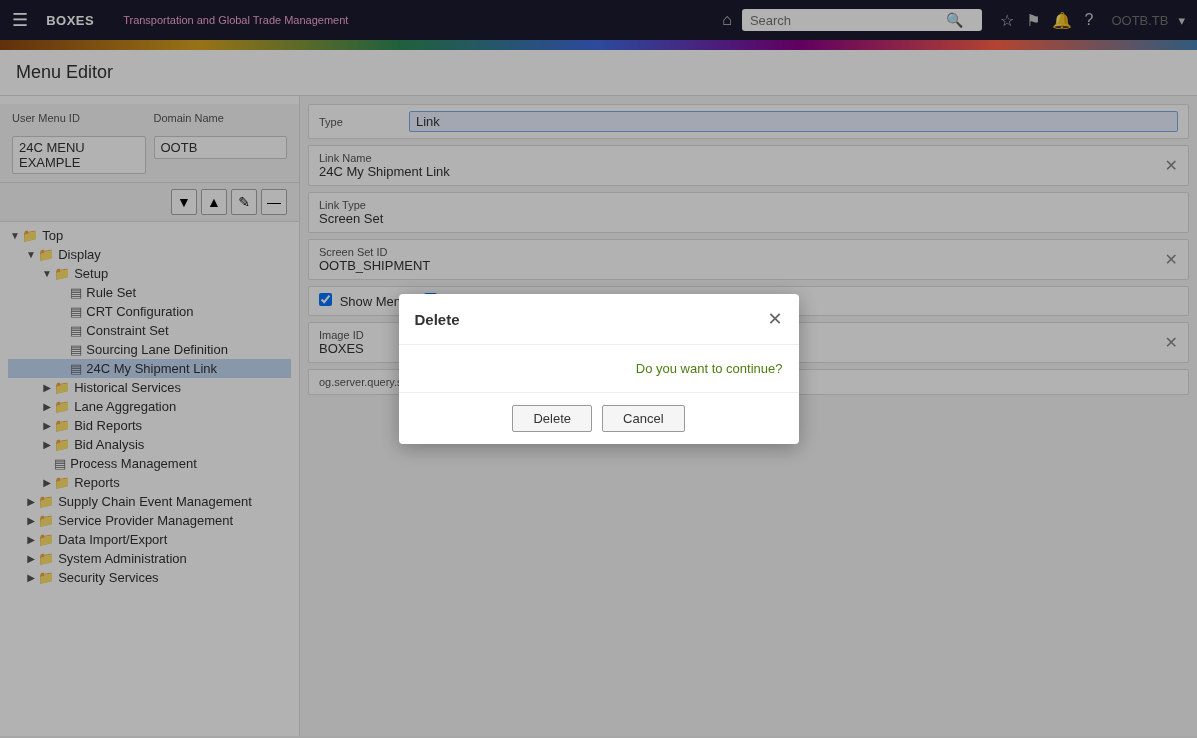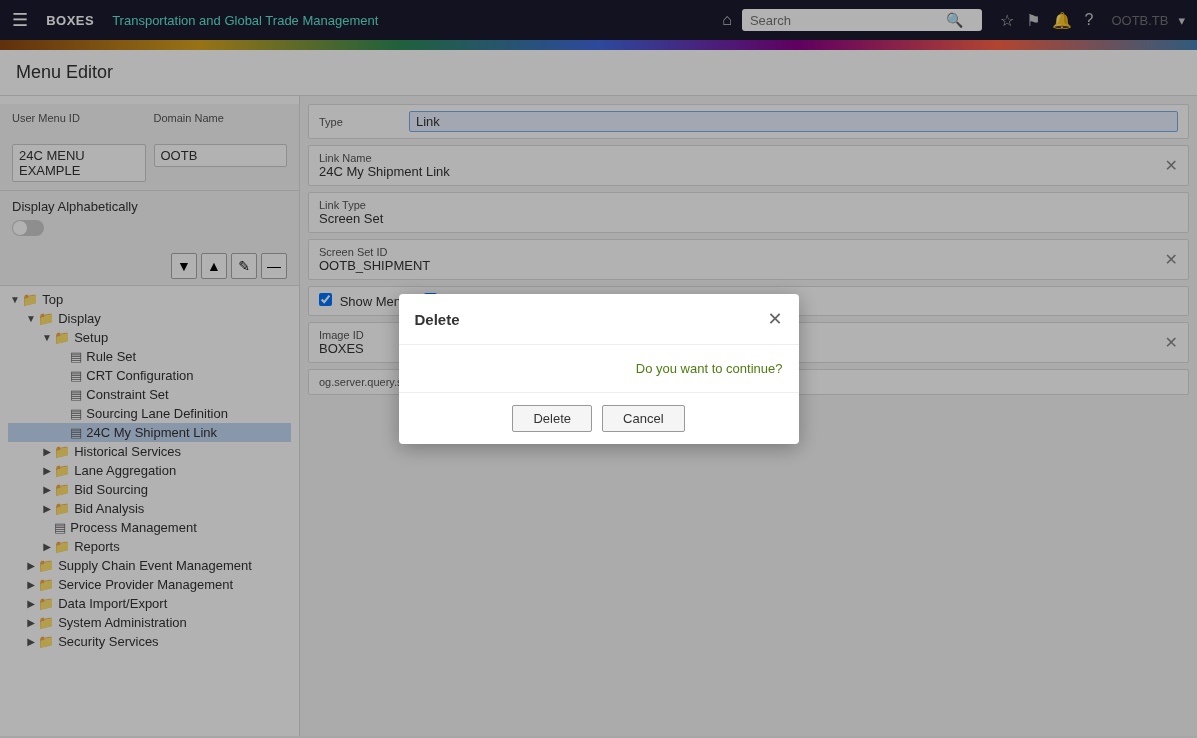--- a/index.html
+++ b/index.html
@@ -10,21 +10,21 @@
       background: #1a1a2e;
       height: 40px;
       display: flex;
       align-items: center;
       padding: 0 12px;
       gap: 10px;
       color: #fff;
     }
     .top-nav .hamburger { font-size: 18px; cursor: pointer; margin-right: 8px; }
     .top-nav .oracle-logo { color: #fff; font-size: 13px; font-weight: bold; letter-spacing: 0.5px; }
-    .top-nav .app-title { color: #5eead4; font-size: 13px; margin-left: 8px; }
+    .top-nav .app-title { color: #f9a8d4; font-size: 11px; margin-left: 19px; }
     .top-nav .spacer { flex: 1; }
     .top-nav .search-bar {
       display: flex; align-items: center;
       background: #fff; border-radius: 3px;
       padding: 3px 8px; gap: 6px;
       width: 240px;
     }
     .top-nav .search-bar input {
       border: none; outline: none; font-size: 13px; width: 190px;
     }
@@ -88,21 +88,21 @@
       border-bottom: 1px solid #ddd;
     }
     .field-group {
       display: flex;
       flex-direction: column;
       flex: 1;
     }
     .field-group label {
       font-size: 11px;
       color: #555;
-      margin-bottom: 20px;
+      margin-bottom: 12px;
     }
     .field-group .field-value {
       font-size: 13px;
       color: #333;
       border: 1px solid #ccc;
       background: #fff;
       padding: 3px 6px;
       border-radius: 2px;
     }
 
@@ -318,25 +318,20 @@
       <div class="field-group">
         <label>User Menu ID</label>
         <div class="field-value">24C MENU EXAMPLE</div>
       </div>
       <div class="field-group">
         <label>Domain Name</label>
         <div class="field-value">OOTB</div>
       </div>
     </div>
 
-    <div class="display-alpha-row">
-      <label>Display Alphabetically</label>
-      <br>
-      <div class="toggle-switch"></div>
-    </div>
 
     <div class="tree-toolbar">
       <button class="tool-btn">▼</button>
       <button class="tool-btn">▲</button>
       <button class="tool-btn">✎</button>
       <button class="tool-btn">—</button>
     </div>
 
     <div class="tree">
 
@@ -407,21 +402,21 @@
         <span class="indent" style="width:32px"></span>
         <span class="expander">▶</span>
         <span class="folder-icon">📁</span>
         <span class="item-label">Lane Aggregation</span>
       </div>
 
       <div class="tree-item">
         <span class="indent" style="width:32px"></span>
         <span class="expander">▶</span>
         <span class="folder-icon">📁</span>
-        <span class="item-label">Bid Sourcing</span>
+        <span class="item-label">Bid Reports</span>
       </div>
 
       <div class="tree-item">
         <span class="indent" style="width:32px"></span>
         <span class="expander">▶</span>
         <span class="folder-icon">📁</span>
         <span class="item-label">Bid Analysis</span>
       </div>
 
       <div class="tree-item">

